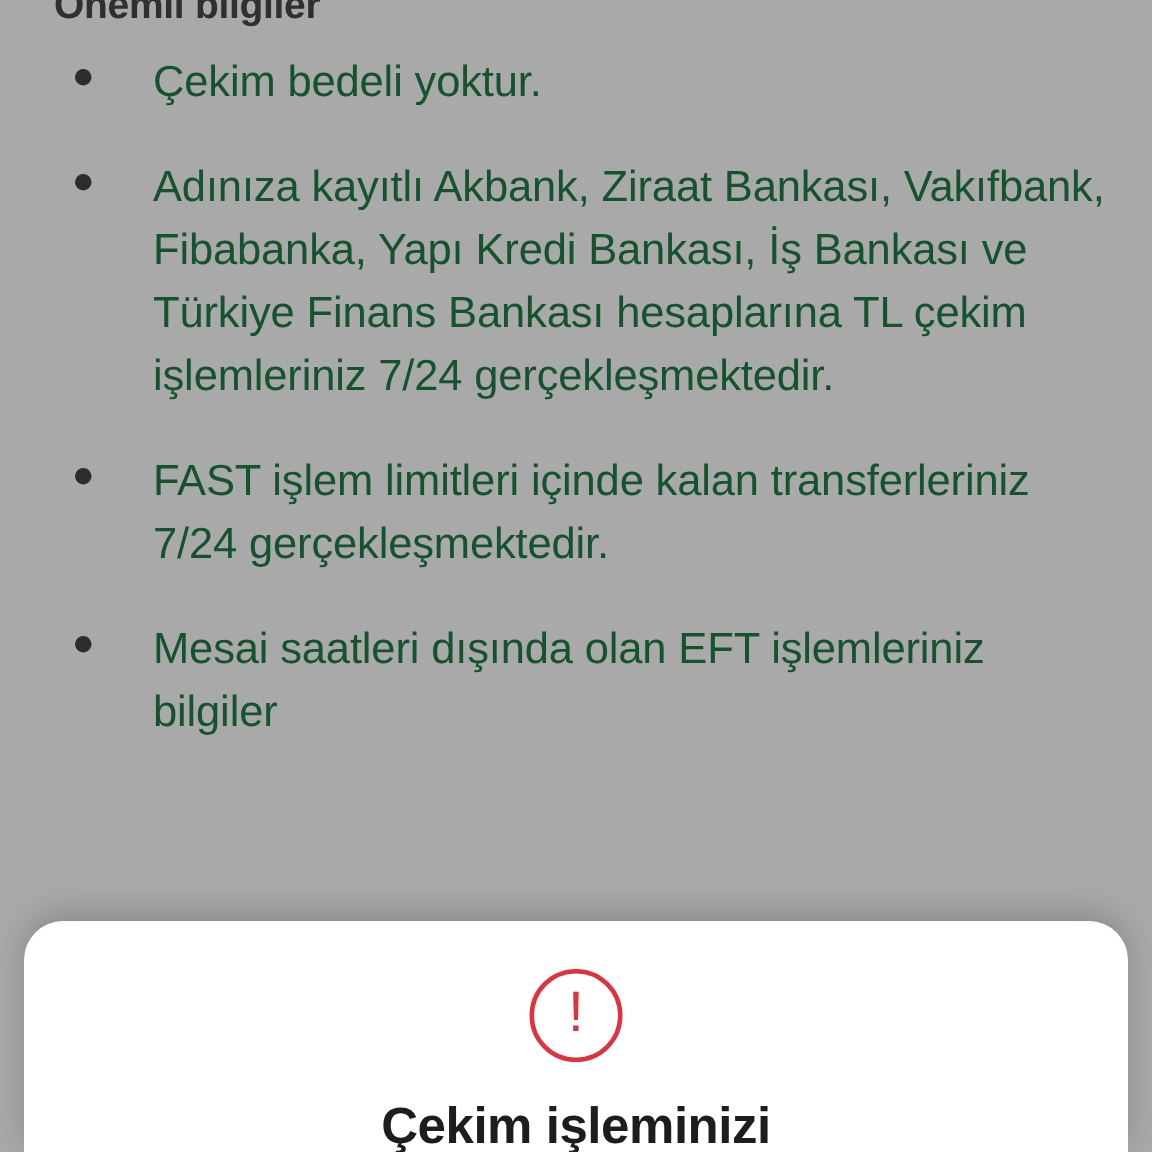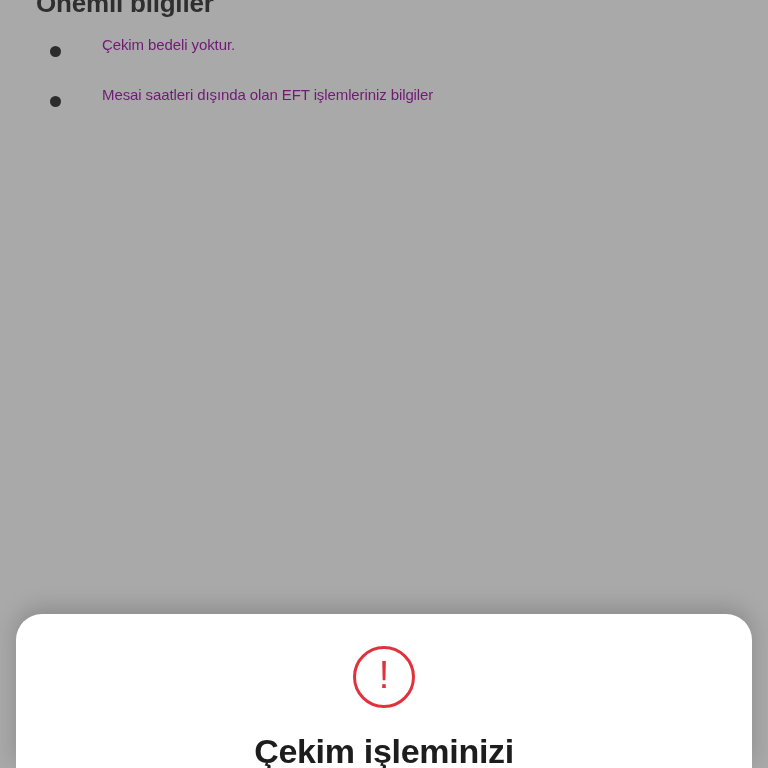--- a/index.html
+++ b/index.html
@@ -52,23 +52,23 @@
     right: 30px;
     list-style: none;
     margin: 0;
     padding: 0;
   }
 
   .bullet-item {
     position: relative;
     padding-left: 66px;
     margin-bottom: 28px;
-    font-size: 15px;
+    font-size: 29px;
     line-height: 1.45;
-    color: #701a75;
+    color: #14532d;
     letter-spacing: -0.1px;
   }
 
   .bullet-item .dot {
     position: absolute;
     left: 14px;
     top: 12px;
     width: 11px;
     height: 11px;
     border-radius: 50%;
@@ -132,20 +132,28 @@
   <div class="bg-content">
     <h2 class="section-title">Önemli bilgiler</h2>
 
     <ul class="bullet-list">
       <li class="bullet-item">
         <span class="dot"></span>
         <span>Çekim bedeli yoktur.</span>
       </li>
       <li class="bullet-item">
         <span class="dot"></span>
+        <span>Adınıza kayıtlı Akbank, Ziraat Bankası, Vakıfbank, Fibabanka, Yapı Kredi Bankası, İş Bankası ve Türkiye Finans Bankası hesaplarına TL çekim işlemleriniz 7/24 gerçekleşmektedir.</span>
+      </li>
+      <li class="bullet-item">
+        <span class="dot"></span>
+        <span>FAST işlem limitleri içinde kalan transferleriniz 7/24 gerçekleşmektedir.</span>
+      </li>
+      <li class="bullet-item">
+        <span class="dot"></span>
         <span>Mesai saatleri dışında olan EFT işlemleriniz bilgiler</span>
       </li>
     </ul>
   </div>
 
   <div class="sheet">
     <div class="sheet-icon-wrap">
       <div class="alert-circle">
         <span class="bang">!</span>
       </div>

